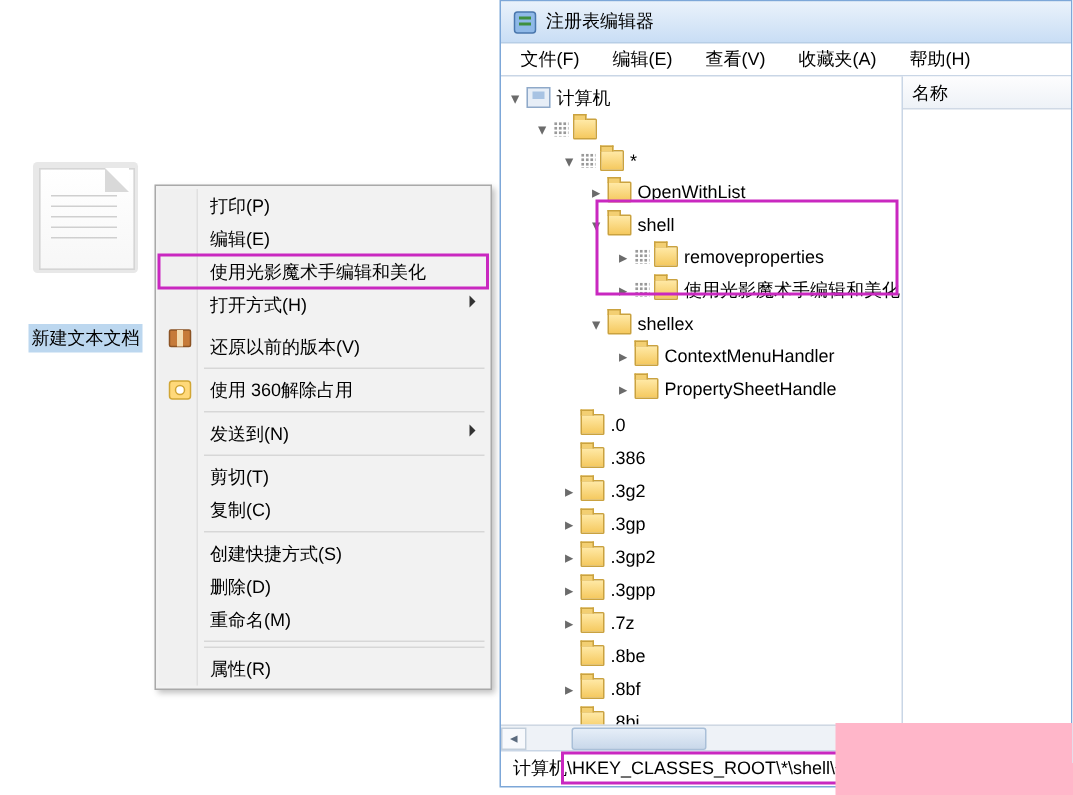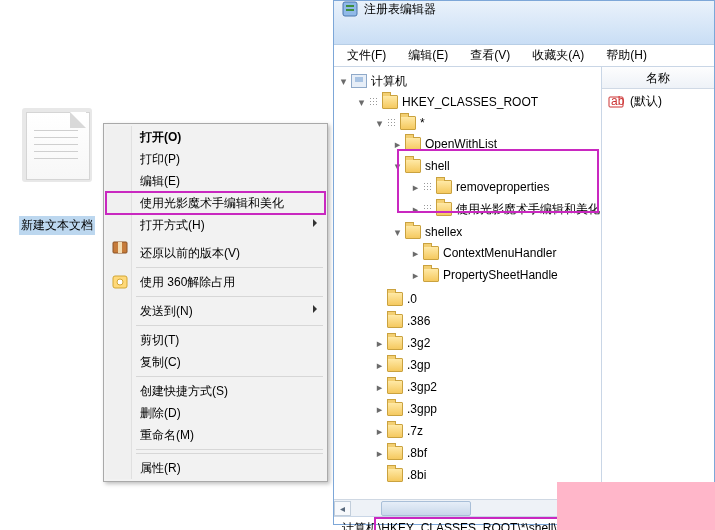--- a/index.html
+++ b/index.html
@@ -19,28 +19,28 @@
   .ctx-menu .gutter { position: absolute; left: 2px; top: 2px; bottom: 2px; width: 26px; background: #f0f0f0; border-right: 1px solid #e0e0e0; }
   .ctx-item { position: relative; padding: 3px 18px 3px 34px; line-height: 16px; white-space: nowrap; }
   .ctx-item.bold { font-weight: bold; }
   .ctx-item .arrow { position: absolute; right: 8px; top: 5px; width: 0; height: 0; border-top: 4px solid transparent; border-bottom: 4px solid transparent; border-left: 4px solid #333; }
   .ctx-sep { margin: 3px 2px 3px 30px; height: 1px; background: #d7d7d7; }
   .ctx-item.highlight { outline: 2px solid #c928c0; outline-offset: -1px; }
   .ctx-icon { position: absolute; left: 6px; top: 3px; width: 16px; height: 16px; }
 
   
   .regwin { position: absolute; left: 333px; top: 0; width: 382px; height: 525px; border: 1px solid #7da7d8; background: #fff; }
-  .titlebar { height: 44px; background: linear-gradient(#eaf2fb, #c9def5); display: flex; align-items: flex-start; gap: 6px; padding: 0 8px; border-bottom: 1px solid #b7cee6; }
+  .titlebar { height: 28px; background: linear-gradient(#eaf2fb, #c9def5); display: flex; align-items: center; gap: 6px; padding: 0 8px; border-bottom: 1px solid #b7cee6; }
   .titlebar .ticon { width: 16px; height: 16px; }
   .menubar { height: 22px; display: flex; align-items: flex-end; padding: 0 4px; border-bottom: 1px solid #c9d6e6; gap: 4px; }
   .menubar span { padding: 2px 9px; }
 
   .reg-body { height: 450px; display: flex; border-bottom: 1px solid #c9d6e6; }
   .tree-pane { width: 268px; border-right: 1px solid #c9d6e6; overflow: hidden; position: relative; }
-  .list-pane { flex: 1; display: flex; flex-direction: column; text-align: center; }
+  .list-pane { flex: 1; display: flex; flex-direction: column; }
   .list-header { height: 22px; border-bottom: 1px solid #d0d9e5; padding: 3px 6px; background: linear-gradient(#fdfdfe,#eef2f7); }
   .list-item { padding: 4px 6px; display: flex; align-items: center; gap: 6px; }
 
   .tree { padding: 3px 0 0 4px; }
   .node { position: relative; padding: 1px 0 1px 0; white-space: nowrap; }
   .node .row { display: flex; align-items: center; height: 20px; }
   .toggle { width: 11px; height: 11px; margin-right: 2px; display: inline-flex; align-items: center; justify-content: center; font-size: 11px; color: #6b6b6b; }
   .toggle.blank { visibility: hidden; }
   .dotted { width: 10px; height: 10px; margin-right: 3px; background-image: radial-gradient(#999 1px, transparent 1px); background-size: 3px 3px; }
   .folder { width: 16px; height: 14px; margin-right: 4px; background: linear-gradient(#ffe9a6,#f5c95f); border: 1px solid #caa23f; border-radius: 1px; position: relative; flex: 0 0 16px; }
@@ -83,21 +83,20 @@
         <div></div>
         <div></div>
       </div>
   </div>
   <span class="file-label">新建文本文档</span>
 </div>
 
 <div class="ctx-menu">
   <div class="gutter"></div>
 
-  <div class="ctx-item bold"><span>打开(O)</span></div>
   <div class="ctx-item"><span>打印(P)</span></div>
   <div class="ctx-item"><span>编辑(E)</span></div>
   <div class="ctx-item highlight"><span>使用光影魔术手编辑和美化</span></div>
   <div class="ctx-item"><span>打开方式(H)</span><span class="arrow"></span></div>
   <div class="ctx-item">
     <span class="ctx-icon">
       <svg width="16" height="16">
           <rect x="1" y="3" width="14" height="11" rx="1" fill="#c67b3a" stroke="#8b5324"></rect>
           <rect x="6" y="3" width="4" height="11" fill="#f3dcb2"></rect>
         </svg>
@@ -158,21 +157,20 @@
               <span class="computer-ico"></span>
               <span class="label">计算机</span>
             </div>
           <div class="children">
 
             <div class="node">
               <div class="row">
                   <span class="toggle">▾</span>
                   <span class="dotted"></span>
                   <span class="folder"></span>
-                  <span class="label">HKEY_CLASSES_ROOT</span>
                 </div>
               <div class="children">
 
                 <div class="node">
                   <div class="row">
                       <span class="toggle">▾</span>
                       <span class="dotted"></span>
                       <span class="folder"></span>
                       <span class="label">*</span>
                     </div>
@@ -281,20 +279,27 @@
                   </div>
                 <div class="node">
                     <div class="row">
                       <span class="toggle">▸</span>
                       <span class="folder"></span>
                       <span class="label">.7z</span>
                     </div>
                   </div>
                 <div class="node">
                     <div class="row">
+                      <span class="toggle blank"></span>
+                      <span class="folder"></span>
+                      <span class="label">.8be</span>
+                    </div>
+                  </div>
+                <div class="node">
+                    <div class="row">
                       <span class="toggle">▸</span>
                       <span class="folder"></span>
                       <span class="label">.8bf</span>
                     </div>
                   </div>
                 <div class="node">
                     <div class="row">
                       <span class="toggle blank"></span>
                       <span class="folder"></span>
                       <span class="label">.8bi</span>
@@ -312,29 +317,20 @@
         <div class="btn">◂</div>
         <div class="track">
             <div class="thumb"></div>
           </div>
         <div class="btn">▸</div>
       </div>
     </div>
 
     <div class="list-pane">
       <div class="list-header"><span>名称</span></div>
-      <div class="list-item">
-        <span>
-          <svg width="16" height="16">
-              <rect x="1" y="3" width="14" height="10" rx="1" fill="#fff" stroke="#c33"></rect>
-              <text x="3" y="11" font-size="8" fill="#c33">ab</text>
-            </svg>
-        </span>
-        <span>(默认)</span>
-      </div>
     </div>
   </div>
 
   <div class="statusbar">
     <div class="path"><span>计算机</span><span>\HKEY_CLASSES_ROOT\*\shell\使</span></div>
     <div class="hl"></div>
   </div>
 </div>
 
 <div class="pink-block"></div>

